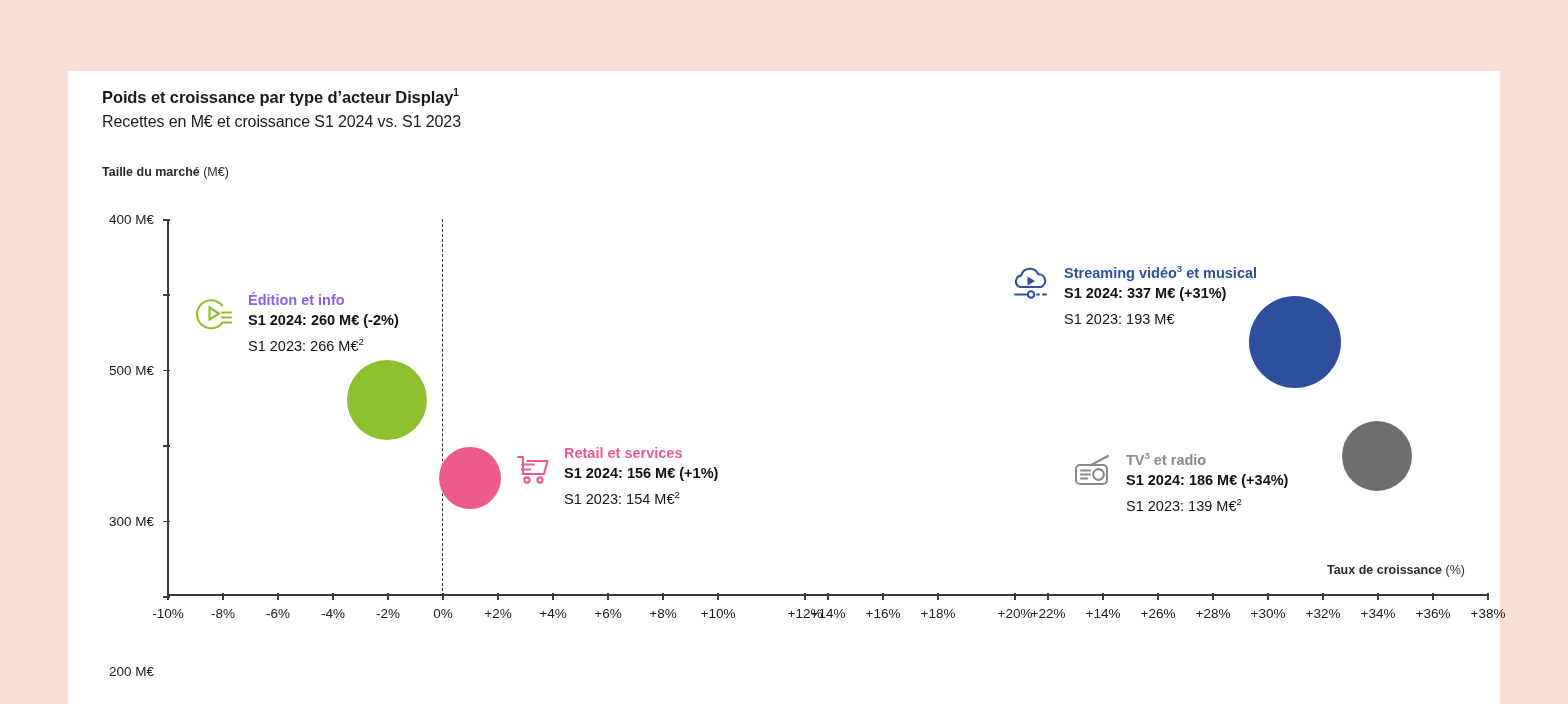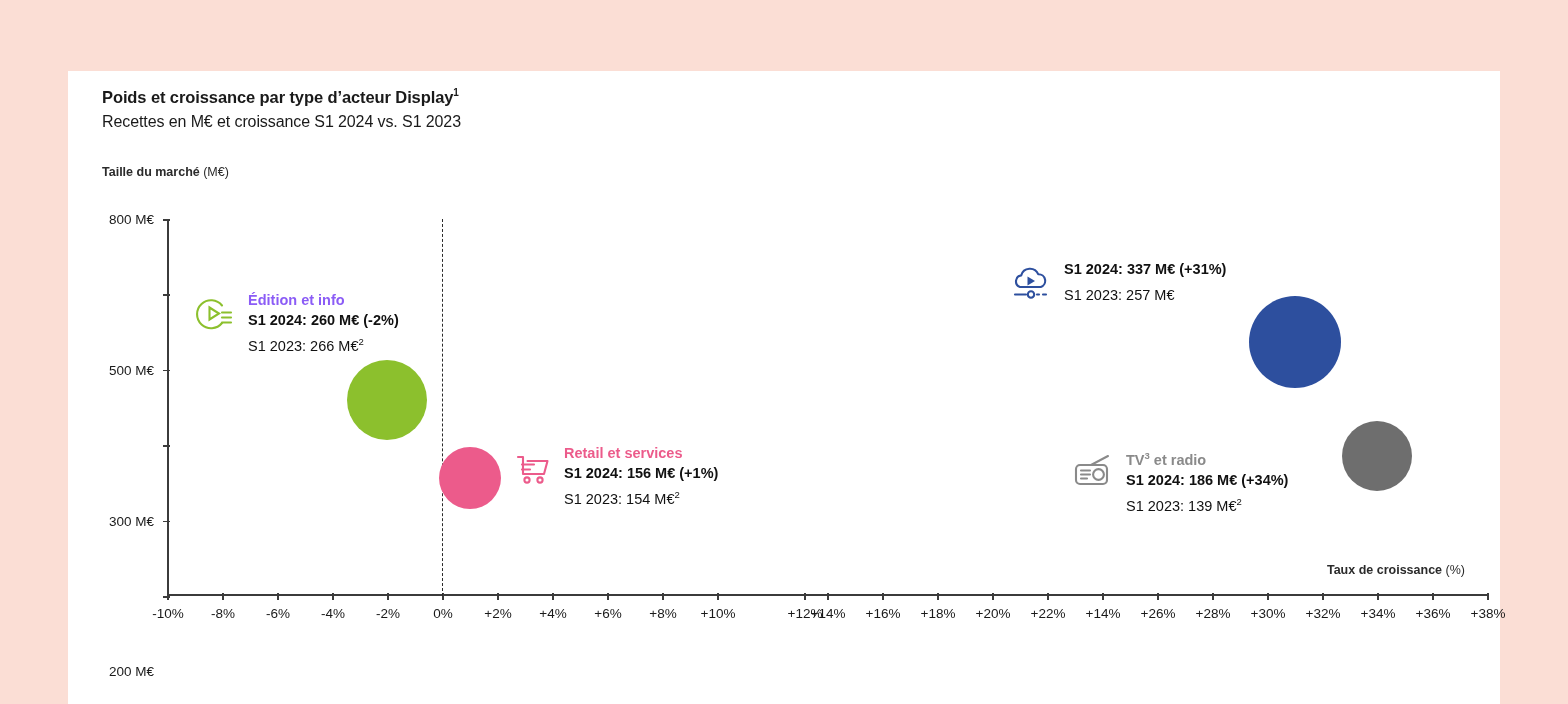--- a/index.html
+++ b/index.html
@@ -186,21 +186,21 @@
         <div class="ytick" style="top: 226.2px;">
           <div class="ylabel" style="top: 226.2px;">200 M€</div>
         </div>
         <div class="ytick" style="top: 150.8px;">
           <div class="ylabel" style="top: 150.8px;">300 M€</div>
         </div>
         <div class="ytick" style="top: 75.4px;">
           <div class="ylabel" style="top: 75.4px;">500 M€</div>
         </div>
         <div class="ytick" style="top: 0px;">
-          <div class="ylabel" style="top: 0px;">800 M€</div>
+          <div class="ylabel" style="top: 0px;">400 M€</div>
         </div>
       </div>
     <div id="xticks">
         <div class="xtick" style="left: 0px;">
           <div class="xlabel" style="left: 1px;">-10%</div>
         </div>
         <div class="xtick" style="left: 55px;">
           <div class="xlabel" style="left: 1px;">-8%</div>
         </div>
         <div class="xtick" style="left: 110px;">
@@ -235,21 +235,21 @@
         </div>
         <div class="xtick" style="left: 660px;">
           <div class="xlabel" style="left: 1px;">+14%</div>
         </div>
         <div class="xtick" style="left: 715px;">
           <div class="xlabel" style="left: 1px;">+16%</div>
         </div>
         <div class="xtick" style="left: 770px;">
           <div class="xlabel" style="left: 1px;">+18%</div>
         </div>
-        <div class="xtick" style="left: 825px;">
+        <div class="xtick" style="left: 847px;">
           <div class="xlabel" style="left: 1px;">+20%</div>
         </div>
         <div class="xtick" style="left: 880px;">
           <div class="xlabel" style="left: 1px;">+22%</div>
         </div>
         <div class="xtick" style="left: 935px;">
           <div class="xlabel" style="left: 1px;">+14%</div>
         </div>
         <div class="xtick" style="left: 990px;">
           <div class="xlabel" style="left: 1px;">+26%</div>
@@ -321,22 +321,23 @@
       <svg viewBox="0 0 44 44" width="44" height="44" fill="none" stroke="#2d4f9e" stroke-width="2.1" stroke-linecap="round" stroke-linejoin="round">
         <path d="M12 26 a6 6 0 0 1 1.2 -11.6 a9 9 0 0 1 17 -1.2 a6.6 6.6 0 0 1 2.6 12.8 Z"></path>
         <path d="M19.5 15.5 L27 20 L19.5 24.5 Z" fill="#2d4f9e" stroke="none"></path>
         <line x1="7" y1="33.5" x2="18" y2="33.5"></line>
         <circle cx="23" cy="33.5" r="3.2"></circle>
         <line x1="29" y1="33.5" x2="31" y2="33.5"></line>
         <line x1="35" y1="33.5" x2="38" y2="33.5"></line>
       </svg>
     </span>
     <span class="txt">
+      <div class="name" style="color:#2d4f9e;"><span>Streaming vidéo</span><sup>3</sup><span> et musical</span></div>
       <div class="cur">S1 2024: 337 M€ (+31%)</div>
-      <div class="prev"><span>S1 2023: 257 M€</span><sup></sup></div>
+      <div class="prev"><span>S1 2023: 193 M€</span><sup></sup></div>
     </span>
   </div>
 
   <div class="annot" id="annot-3" style="left:1002px; top:375px;">
     <span class="icon">
       <svg viewBox="0 0 44 44" width="44" height="44" fill="none" stroke="#8a8a8a" stroke-width="2.1" stroke-linecap="round" stroke-linejoin="round">
         <line x1="21" y1="17" x2="38" y2="8"></line>
         <rect x="6" y="17" width="31" height="19" rx="4"></rect>
         <line x1="11" y1="22.5" x2="20" y2="22.5"></line>
         <line x1="11" y1="26.5" x2="20" y2="26.5"></line>

